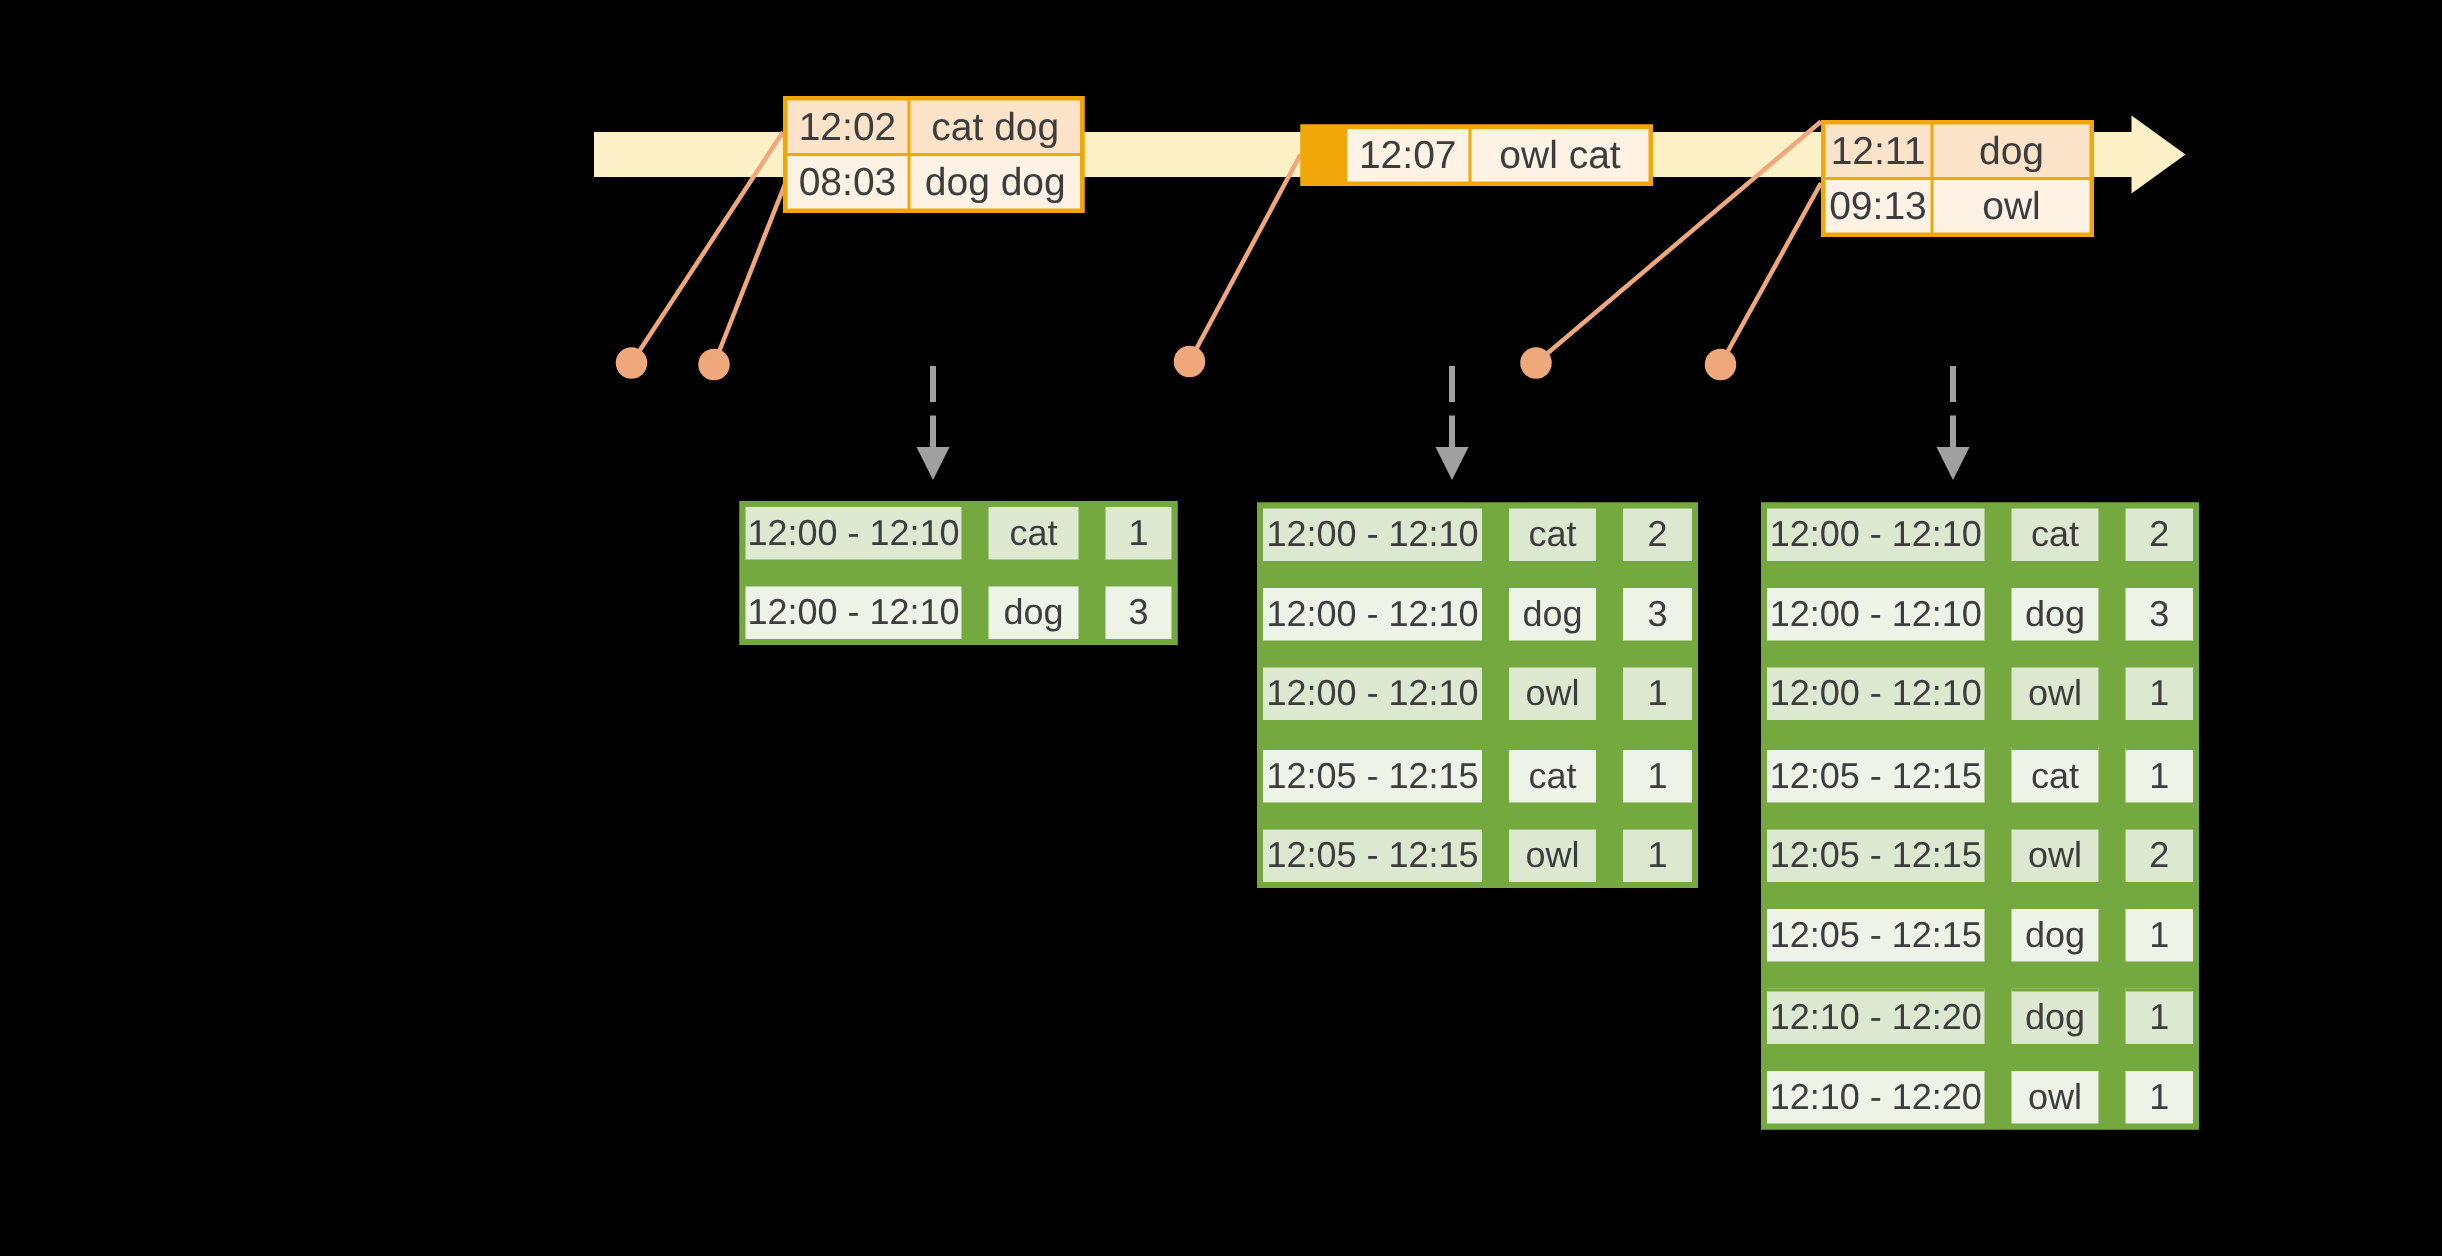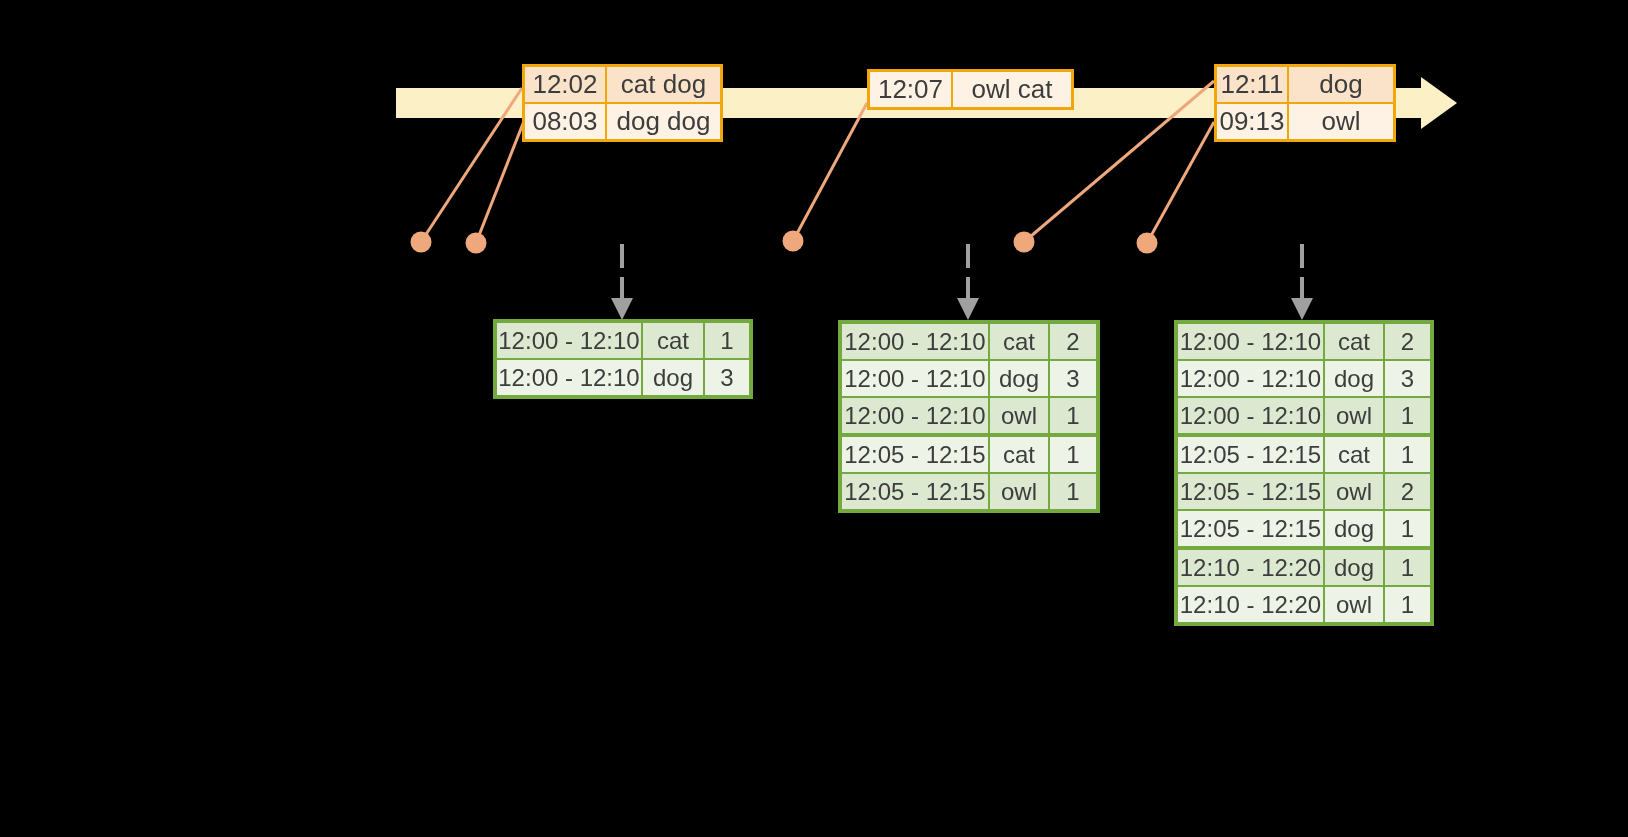--- a/index.html
+++ b/index.html
@@ -22,26 +22,26 @@
   #overlay{position:absolute;left:0;top:0;z-index:2;pointer-events:none;}
 
   
   .etable{position:absolute;display:grid;gap:2px;background:var(--orange-border);
     border:3px solid var(--orange-border);z-index:3;}
   .etable .cell{height:35px;display:flex;align-items:center;justify-content:center;
     font-size:26px;color:var(--text);}
   .etable .dark{background:var(--peach-dark);}
   .etable .light{background:var(--peach-light);}
   #et1{left:522px;top:64px;grid-template-columns:80px 113px;}
-  #et2{left:867px;top:69px;grid-template-columns:81px 118px;}
-  #et3{left:1214px;top:64px;grid-template-columns:70px 104px;}
+  #et2{left:867px;top:83px;grid-template-columns:81px 118px;padding-left:28px;}
+  #et3{left:1214px;top:80px;grid-template-columns:70px 104px;}
 
   
-  .gtable{position:absolute;display:grid;gap:2px;background:var(--green-border);
-    border:4px solid var(--green-border);z-index:3;}
+  .gtable{position:absolute;display:grid;gap:18px;background:var(--green-border);
+    border:4px solid var(--green-border);z-index:3;margin-top:15px;}
   .gtable .cell{height:35px;display:flex;align-items:center;justify-content:center;
     font-size:24px;color:var(--text);}
   .gtable .dark{background:var(--green-cell-dark);}
   .gtable .light{background:var(--green-cell-light);}
   .gtable .group-start{border-top:2px solid var(--green-border);}
   #gt1{left:493px;top:319px;grid-template-columns:144px 60px 44px;}
   #gt2{left:838px;top:320px;grid-template-columns:146px 58px 46px;}
   #gt3{left:1174px;top:320px;grid-template-columns:145px 58px 45px;}
 </style>
 </head>

